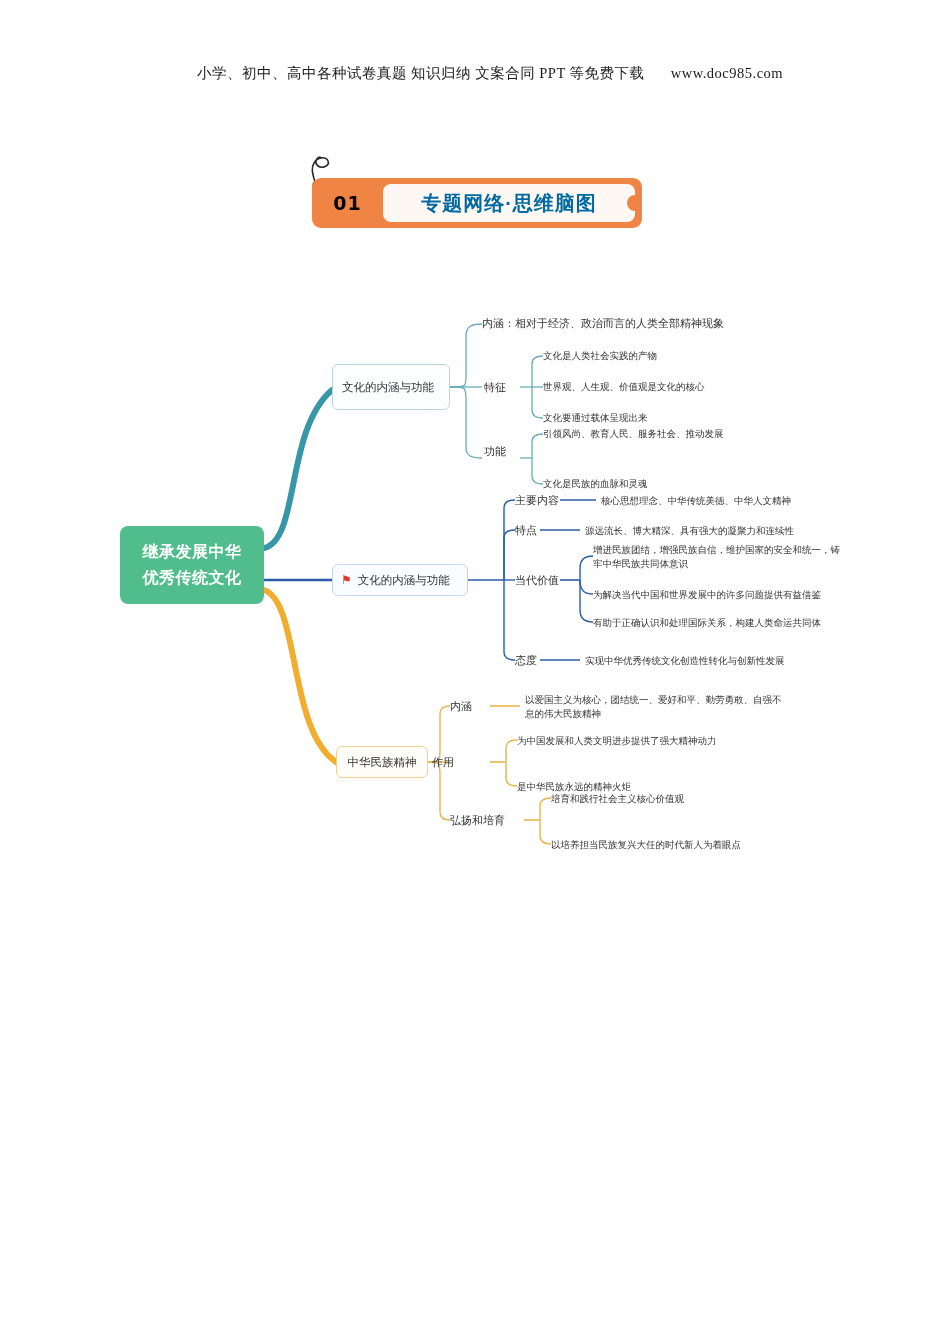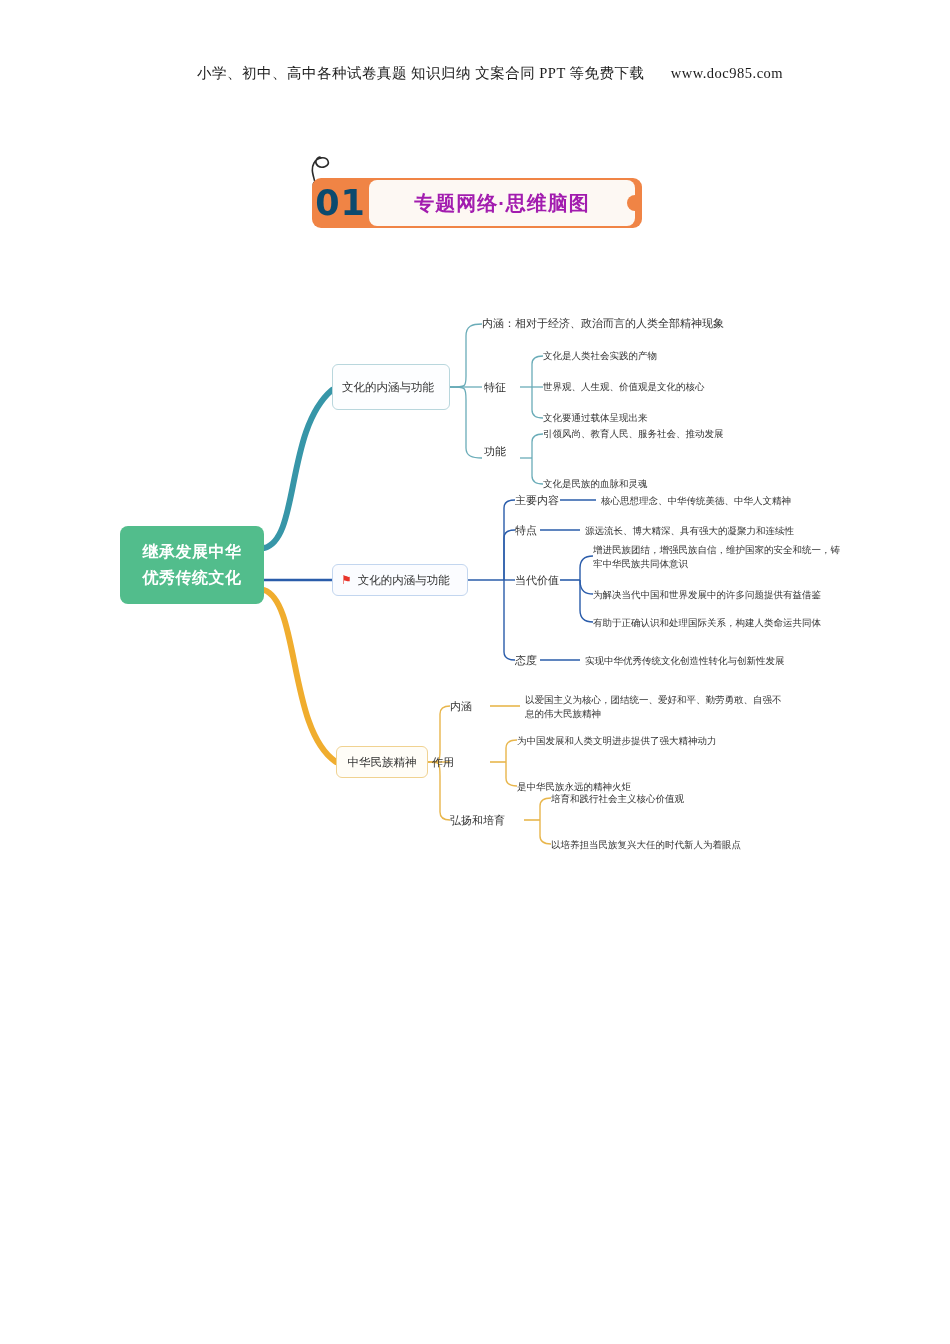--- a/index.html
+++ b/index.html
@@ -26,32 +26,32 @@
   .banner-wrap{ position:absolute; left:312px; top:178px; }
   .doodle{ position:absolute; left:-8px; top:-24px; width:46px; height:34px; }
   .banner{
     position:relative;
     width:330px; height:50px;
     background:#f08445;
     border-radius:9px;
     display:flex; align-items:center;
   }
   .banner-num{
-    width:57px; text-align:center;
-    color:#0c4a6e; font-weight:bold; font-size:35px;
+    width:71px; text-align:center;
+    color:#000000; font-weight:bold; font-size:19px;
     letter-spacing:1px;
     font-family:"DejaVu Sans","Liberation Sans",sans-serif;
   }
   .banner-pill{
     position:relative;
-    flex:1; height:46px; margin-right:7px;
+    flex:1; height:38px; margin-right:7px;
     background:#fdf8f3;
     border-radius:8px;
     display:flex; align-items:center; justify-content:center;
-    color:#a21caf; font-weight:bold; font-size:20px; letter-spacing:1px;
+    color:#0369a1; font-weight:bold; font-size:20px; letter-spacing:1px;
   }
   .banner-pill:after{
     content:""; position:absolute; right:-1px; top:50%;
     transform:translateY(-50%);
     width:9px; height:16px;
     background:#f08445;
     border-radius:9px 0 0 9px;
   }
 
   

